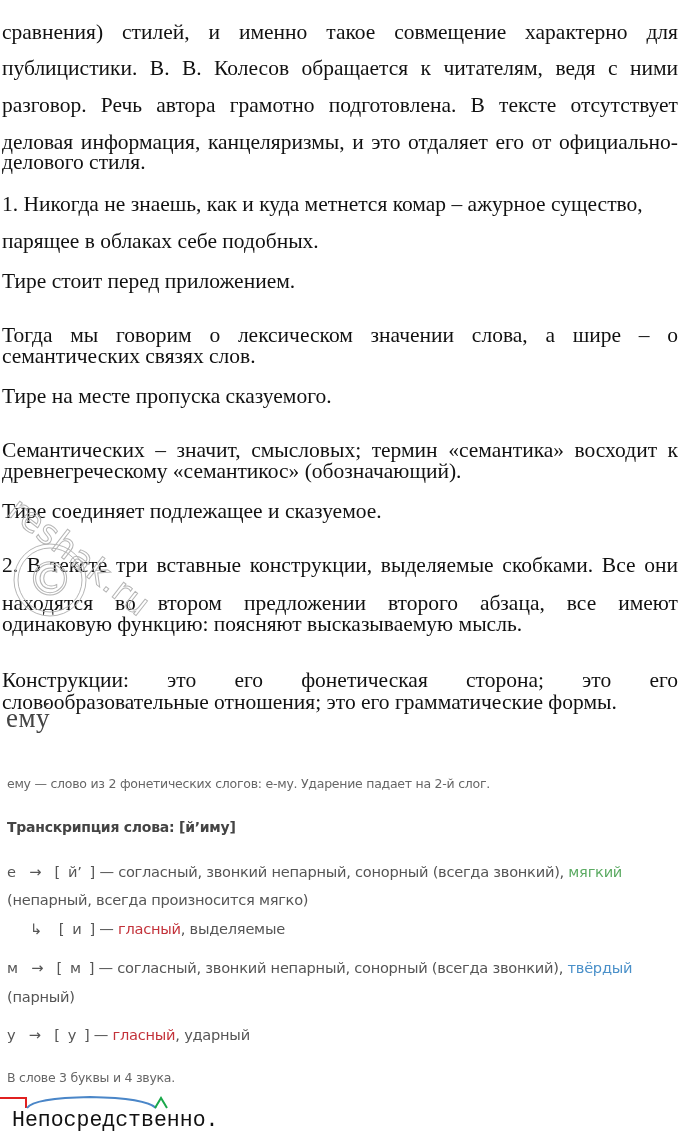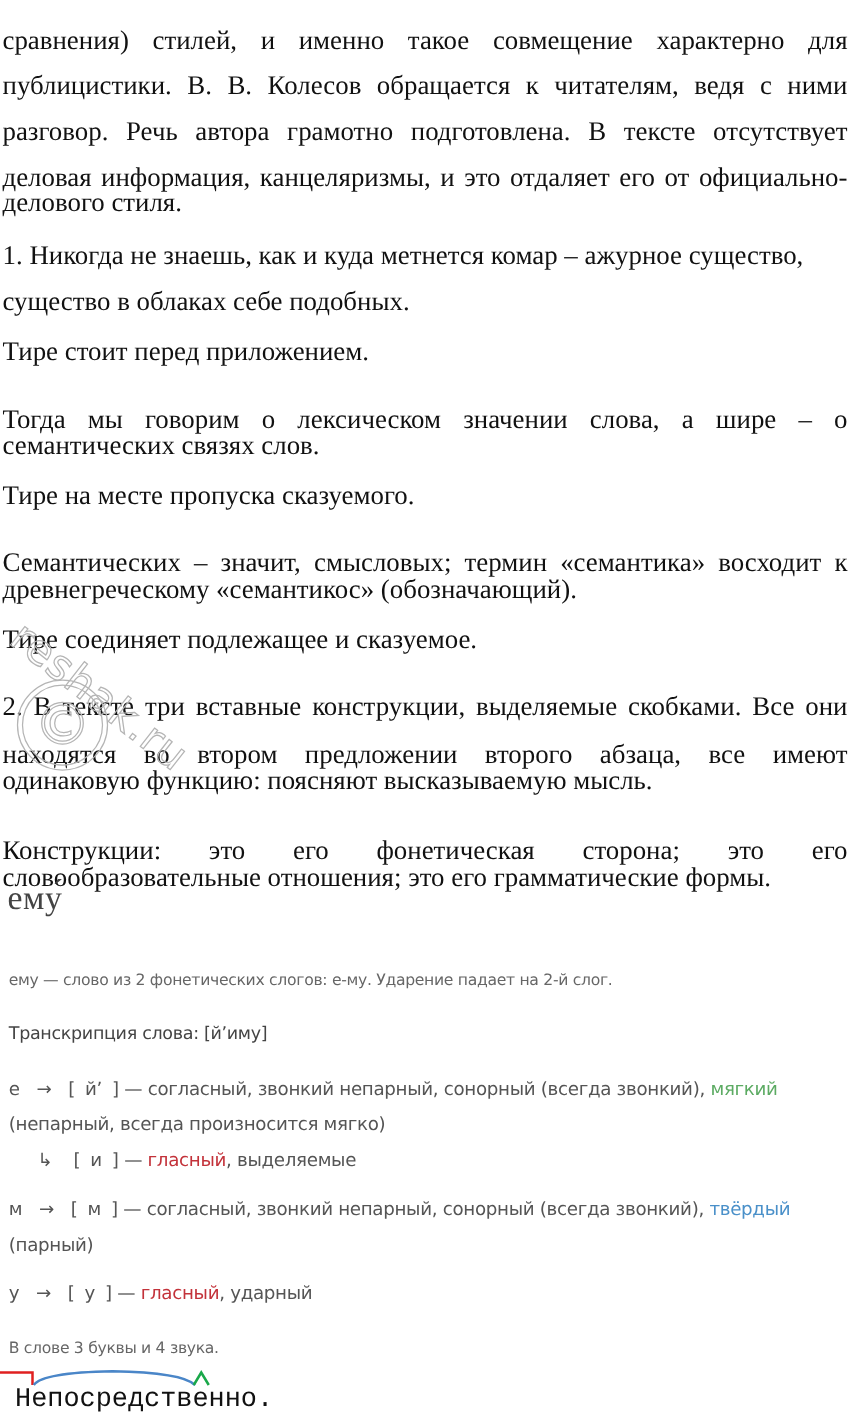--- a/index.html
+++ b/index.html
@@ -61,21 +61,21 @@
       font-family: Liberation Serif, serif;
       letter-spacing: 0.5px;
     }
     .small {
       font-size: 12.5px !important;
       color: #666666;
     }
     .bold-sub {
       color: #444444;
       font-size: 14px !important;
-      font-weight: normal;
+      font-weight: bold;
     }
     .green { color: #5cab63; }
     .red { color: #c3323a; text-align: right; }
     .blue { color: #4a90c9; margin-top: 46px; }
     .arrow { display: inline-block; width: 30px; text-align: center; }
     .br { display: inline-block; }
     .gap { display: inline-block; width: 8px; }
 
     
     .morph {
@@ -109,21 +109,21 @@
 </head>
 <body>
 
 <div class="serif-block">
   <div class="line justify" style="top:1px">сравнения) стилей, и именно такое совмещение характерно для</div>
   <div class="line justify" style="top:37px">публицистики. В. В. Колесов обращается к читателям, ведя с ними</div>
   <div class="line justify" style="top:74px">разговор. Речь автора грамотно подготовлена. В тексте отсутствует</div>
   <div class="line justify" style="top:111px">деловая информация, канцеляризмы, и это отдаляет его от официально-</div>
   <div class="line" style="top:147px">делового стиля.</div>
   <div class="line" style="top:189px">1. Никогда не знаешь, как и куда метнется комар – ажурное существо,</div>
-  <div class="line" style="top:226px">существо в облаках себе подобных.</div>
+  <div class="line" style="top:226px">парящее в облаках себе подобных.</div>
   <div class="line" style="top:266px">Тире стоит перед приложением.</div>
   <div class="line justify" style="top:304px">Тогда мы говорим о лексическом значении слова, а шире – о</div>
   <div class="line" style="top:341px">семантических связях слов.</div>
   <div class="line" style="top:381px">Тире на месте пропуска сказуемого.</div>
   <div class="line justify" style="top:419px">Семантических – значит, смысловых; термин «семантика» восходит к</div>
   <div class="line" style="top:456px">древнегреческому «семантикос» (обозначающий).</div>
   <div class="line" style="top:496px">Тире соединяет подлежащее и сказуемое.</div>
   <div class="line justify" style="top:534px">2. В тексте три вставные конструкции, выделяемые скобками. Все они</div>
   <div class="line justify" style="top:572px">находятся во втором предложении второго абзаца, все имеют</div>
   <div class="line" style="top:609px">одинаковую функцию: поясняют высказываемую мысль.</div>

